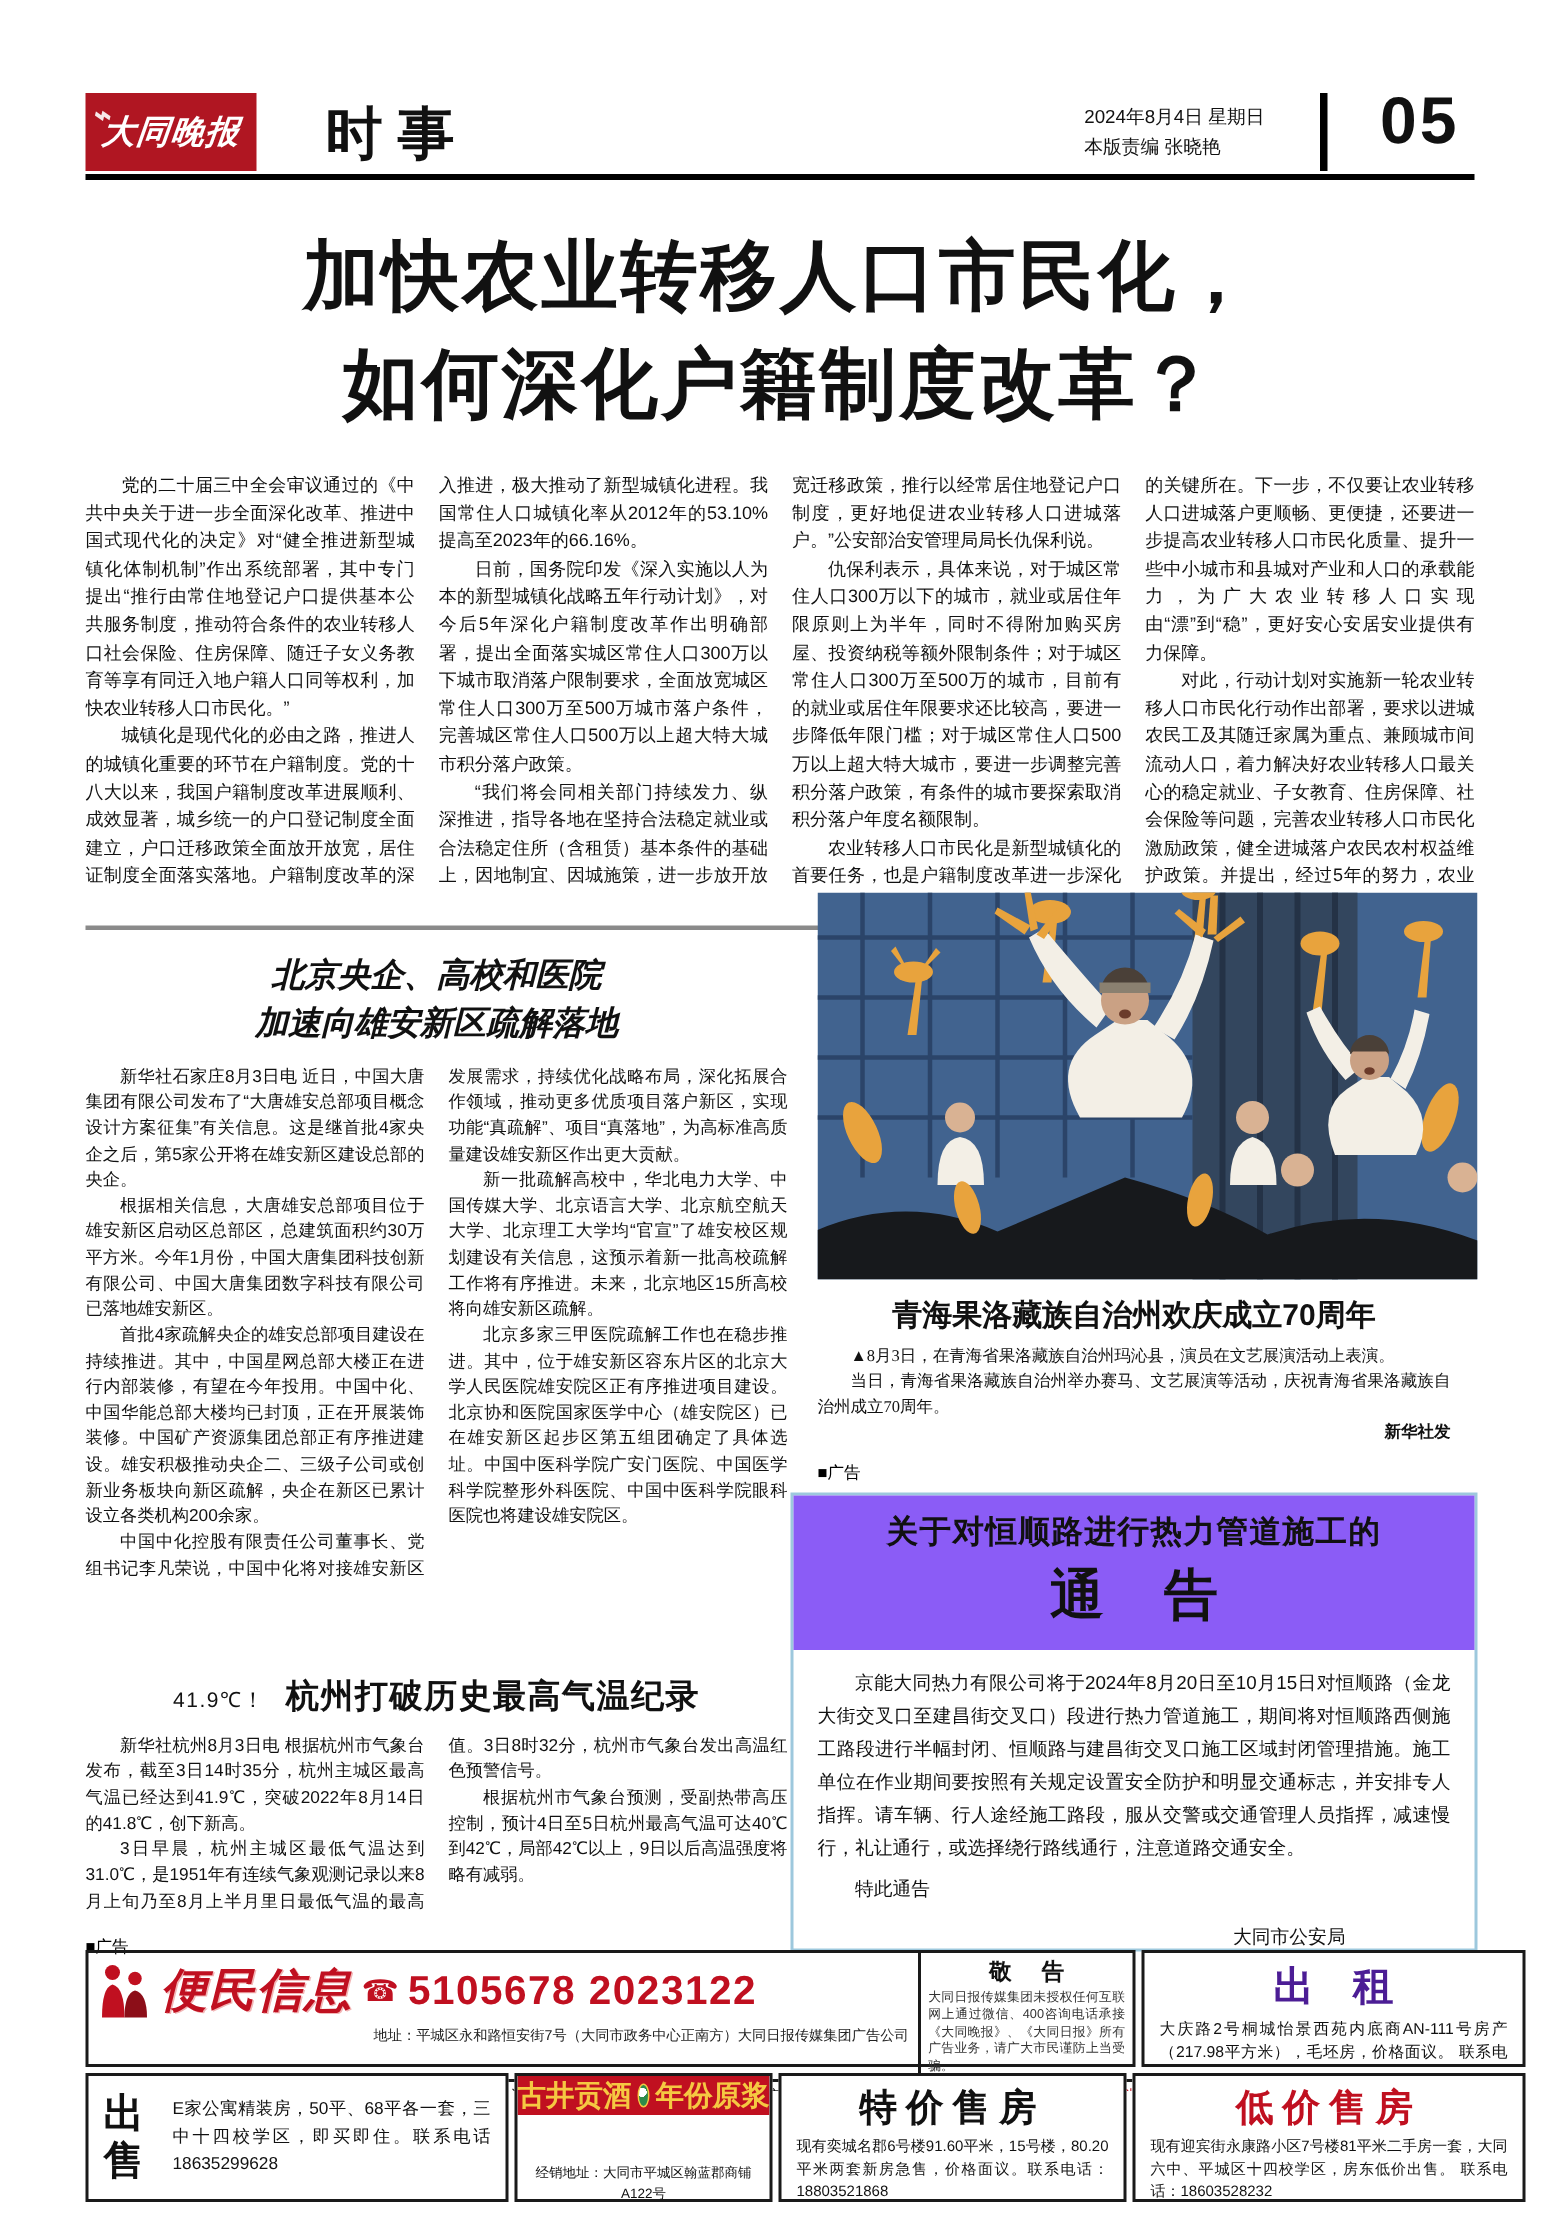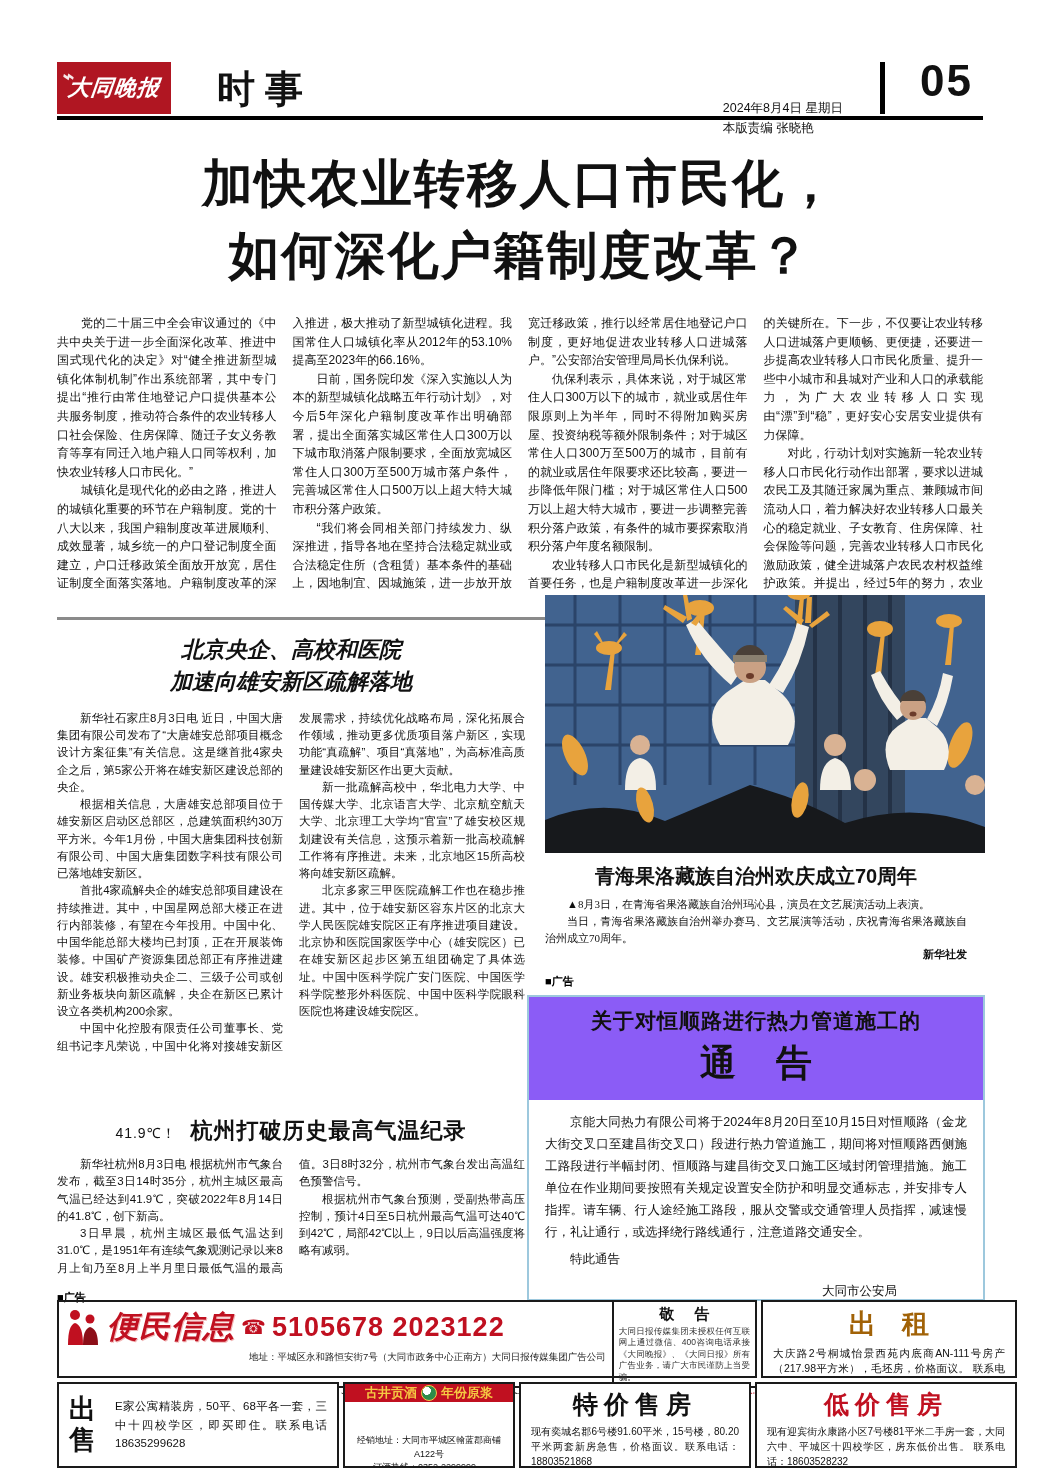--- a/index.html
+++ b/index.html
@@ -11,21 +11,21 @@
   
   .masthead { position:absolute; left:57px; top:62px; width:926px; height:52px; }
   .logo-box {
     position:absolute; left:0; top:0; width:114px; height:52px;
     background:#b01622; color:#fff; display:flex; align-items:center; justify-content:center;
   }
   .logo-text { font-size:22px; font-weight:bold; font-style:italic; letter-spacing:1px;
     font-family:"Liberation Serif", serif; transform:skewX(-6deg); }
   .logo-flame { position:absolute; left:4px; top:2px; font-size:20px; font-style:italic; font-weight:bold; opacity:.9; }
   .section-title { position:absolute; left:160px; top:2px; font-size:38px; font-weight:900; letter-spacing:10px; }
-  .date-block { position:absolute; right:140px; top:6px; text-align:left; font-size:12.5px; line-height:1.6;margin-top:30px; }
+  .date-block { position:absolute; right:140px; top:6px; text-align:left; font-size:12.5px; line-height:1.6; }
   .pageno-bar { position:absolute; right:98px; top:0; width:5px; height:52px; background:#000; }
   .page-number { position:absolute; right:10px; top:-6px; font-size:44px; font-weight:900; letter-spacing:2px; }
   .top-rule { position:absolute; left:57px; top:116px; width:926px; height:4px; background:#000; }
 
   
   .lead-headline {
     position:absolute; left:57px; top:148px; width:926px; text-align:center;
     font-size:51px; font-weight:900; line-height:1.42; letter-spacing:2px;
   }
   .lead-body {
@@ -55,21 +55,21 @@
   .photo-col { position:absolute; left:527px; top:595px; width:458px; }
   .photo-frame { margin-left:18px; width:440px; height:258px; display:block; }
   .photo-title { margin:10px 18px 0 18px; text-align:center; font-size:20px; font-weight:900; }
   .photo-caption {
     margin:6px 18px 0 18px; font-size:11px; line-height:1.55; text-align:justify;
     font-family:"Liberation Serif", serif;
   }
   .photo-caption .cap-text { display:block; text-indent:2em; }
   .photo-credit { text-align:right; font-weight:bold; font-family:"Liberation Serif", serif; margin:0 18px; font-size:11px; }
 
-  .ad-flag { font-size:11px; font-weight:bold; color:#000; }
+  .ad-flag { font-size:11px; font-weight:normal; color:#000; }
   .ad-flag.right { margin:12px 0 6px 18px; }
   .ad-flag.left { position:absolute; left:57px; top:1290px; }
 
   
   .notice {
     margin-top:4px; width:458px; height:306px; border:2px solid #9dc8dd; background:#fff;
   }
   .notice-head { background:#8b5cf6; padding:10px 8px 12px 8px; text-align:center; }
   .notice-head .nh-line1 { font-size:21px; font-weight:900; letter-spacing:1px; }
   .notice-head .nh-line2 { font-size:36px; font-weight:900; letter-spacing:40px; text-indent:40px; margin-top:4px; }
@@ -92,29 +92,29 @@
     text-shadow:1px 1px 0 #f2b6b6; white-space:nowrap; }
   .bm-phone-icon { color:#c01020; font-size:20px; }
   .bm-phones { color:#c01020; font-size:27px; font-weight:900; letter-spacing:1px; white-space:nowrap; }
   .bm-address { margin-top:3px; text-align:right; font-size:9.5px; color:#222; }
   .jinggao { width:144px; border-left:2px solid #1a1a1a; padding:3px 5px; }
   .jg-title { text-align:center; font-weight:900; font-size:15px; letter-spacing:8px; text-indent:8px; }
   .jg-body { margin-top:2px; font-size:8.5px; line-height:1.35; text-align:justify; color:#333; }
   .disclaimer { border-top:2px solid #1a1a1a; padding:3px 6px; font-size:9.5px; white-space:nowrap; overflow:hidden; }
   .disclaimer .note { color:#c01020; }
   .chuzu { flex:1; padding:4px 10px; }
-  .cz-title { text-align:center; color:#a16207; font-size:27px; font-weight:900; letter-spacing:26px; text-indent:26px; }
+  .cz-title { text-align:center; color:#4c1d95; font-size:27px; font-weight:900; letter-spacing:26px; text-indent:26px; }
   .cz-body { margin-top:4px; font-size:10.5px; line-height:1.45; text-align:justify; }
   .ads-row2 { display:flex; gap:4px; height:86px; margin-top:4px; }
   .chushou { width:282px; display:flex; align-items:center; padding:6px 10px; gap:12px; }
   .cs-title { font-size:27px; font-weight:900; line-height:1.15; width:34px; }
   .cs-body { flex:1; font-size:11.5px; line-height:1.6; text-align:justify; }
   .gujing { width:172px; display:flex; flex-direction:column; }
   .gj-band { background:#c01020; color:#f5c842; display:flex; align-items:center; justify-content:center;
-    gap:4px; height:34px; font-weight:900; font-size:13px; white-space:nowrap; }
+    gap:4px; height:34px; font-weight:900; font-size:19px; white-space:nowrap; }
   .gj-globe { width:16px; height:16px; border-radius:50%; background:radial-gradient(circle at 35% 35%, #ffffff 0 30%, #2e8b4a 31% 100%); border:1px solid #f5c842; }
   .gj-info { flex:1; padding:3px 5px; font-size:9px; line-height:1.5; text-align:center;margin-top:29px; }
   .gj-slogan { color:#c01020; font-weight:bold; font-size:9.5px; text-align:center; padding-bottom:3px; }
   .tejia { width:232px; padding:4px 10px; }
   .tj-title { text-align:center; font-size:25px; font-weight:900; letter-spacing:6px; }
   .tj-body { margin-top:3px; font-size:10px; line-height:1.5; text-align:justify; }
   .dijia { flex:1; padding:4px 10px; }
   .dj-title { text-align:center; color:#c01020; font-size:25px; font-weight:900; letter-spacing:6px; }
   .dj-body { margin-top:3px; font-size:10px; line-height:1.5; text-align:justify; }
 </style>

